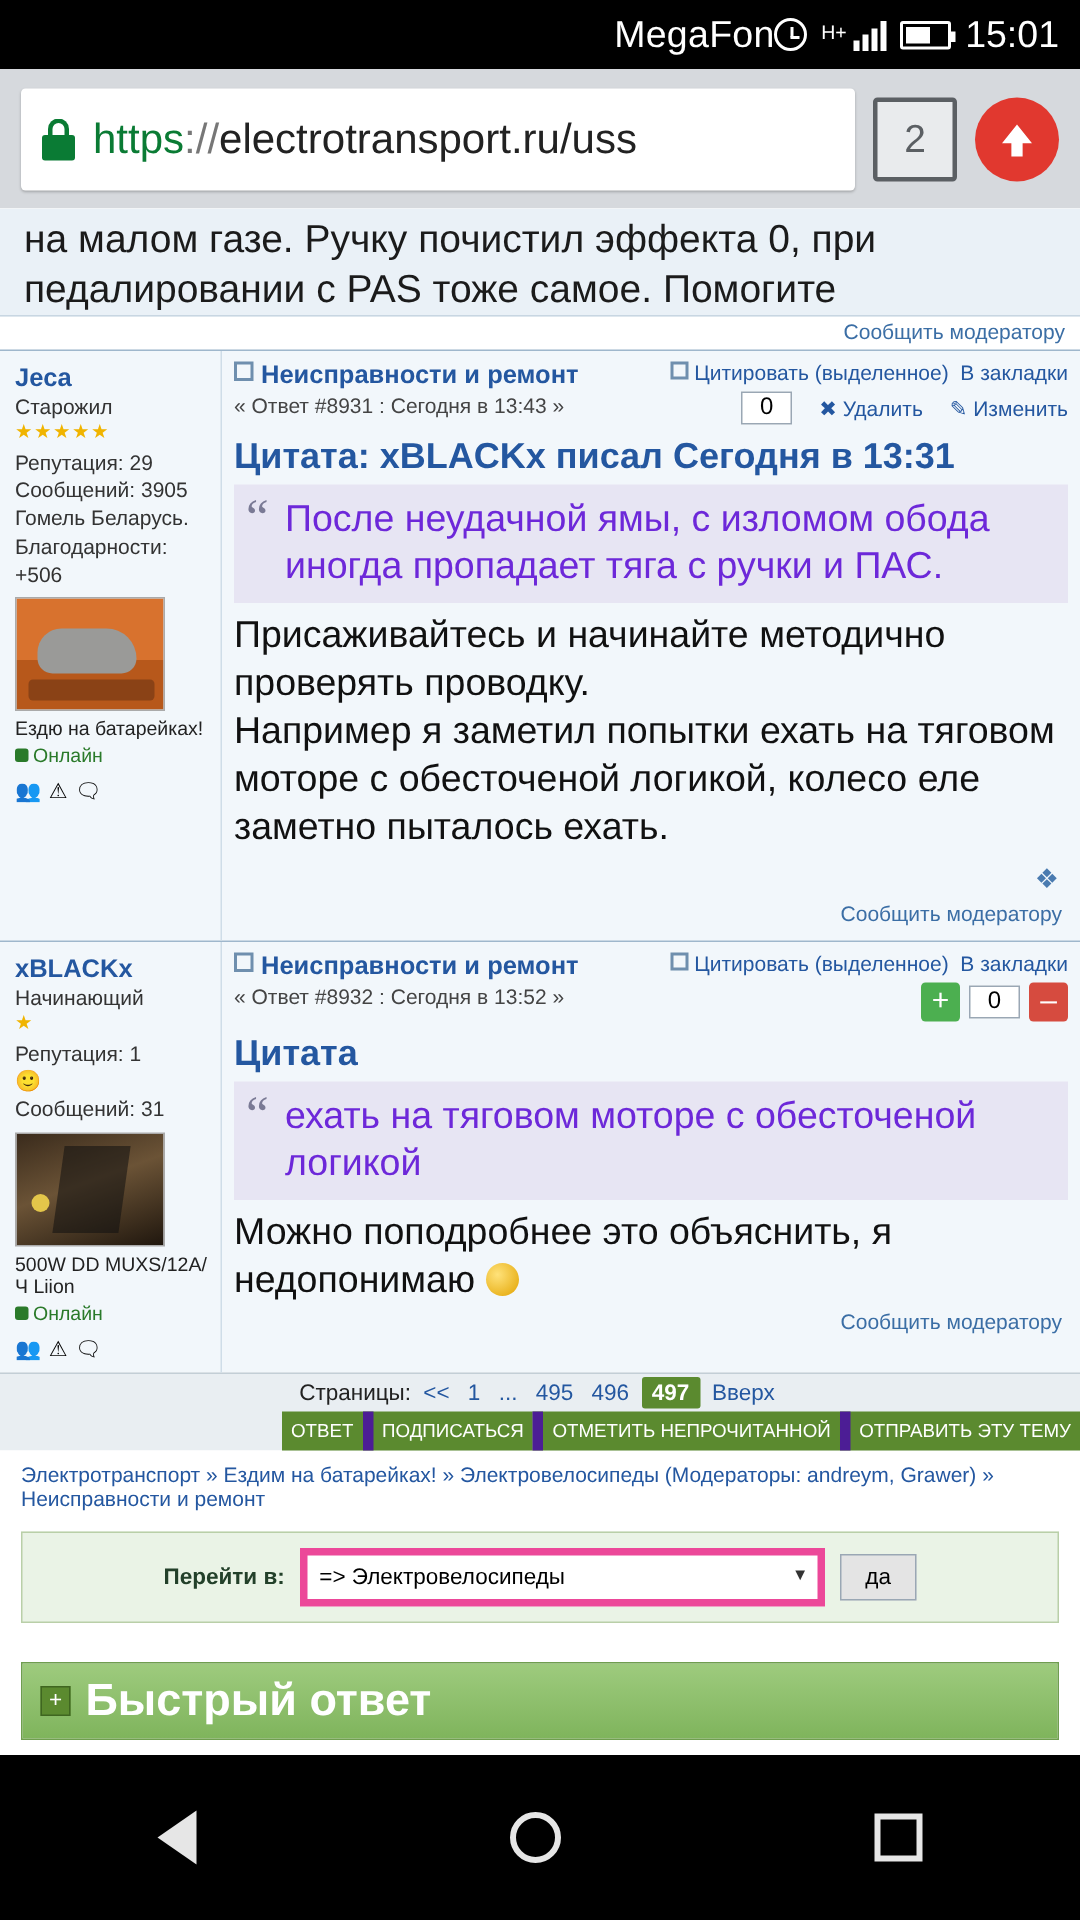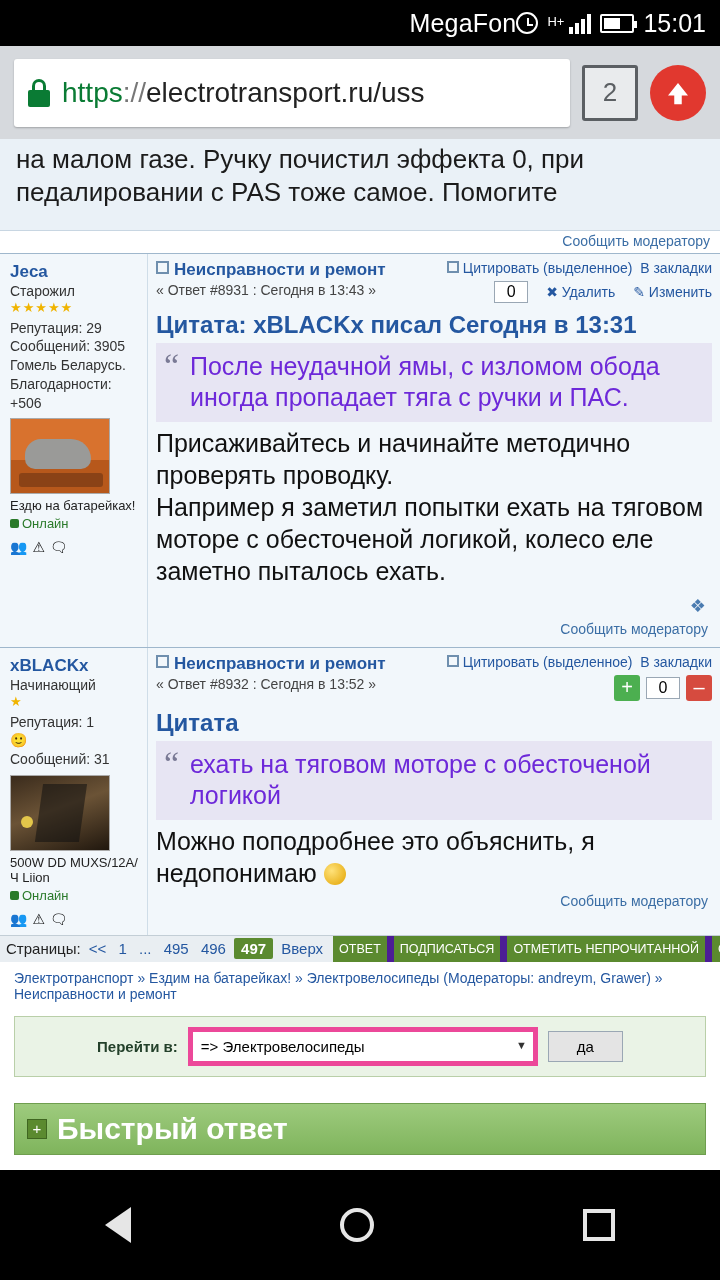--- a/index.html
+++ b/index.html
@@ -55,21 +55,21 @@
   .uparrow {
     width: 56px; height: 56px; border-radius: 50%; background: #e1382f;
     display: flex; align-items: center; justify-content: center; flex: none;
   }
   .uparrow svg { width: 30px; height: 30px; }
 
   
   .page { height: 1031px; background: #fff; overflow: hidden; position: relative; }
 
   .topfrag {
-    background: #eaf1f7; padding: 4px 16px 20px 16px;
+    background: #eaf1f7; padding: 4px 16px 0 16px;
     font-size: 26px; color: #1b1b1b; line-height: 1.28;
     border-bottom: 1px solid #c8d6e2;
   }
   .report { text-align: right; font-size: 14px; color: #3b6ea5; padding: 2px 10px 4px 0; }
 
   .post { display: flex; border-top: 1px solid #9fb7cc; background: #f2f7fb; }
   .poster { width: 148px; padding: 8px 8px 8px 10px; border-right: 1px solid #cfdde8; }
   .poster .nick { color: #2457a0; font-size: 17px; font-weight: bold; }
   .poster .rank { font-size: 14px; color: #333; margin-top: 1px;}
   .stars { color: #f0b400; font-size: 13px; letter-spacing: 1px; margin: 1px 0 4px; }
@@ -119,21 +119,21 @@
   .msgtext { font-size: 25px; color: #111; line-height: 1.28; margin-top: 5px; }
   .post-foot { display:flex; justify-content: flex-end; align-items: center; flex-direction: column; }
   .foot-icon { align-self: flex-end; margin: 8px 6px 0 0; font-size: 18px; color: #4a7bb0;}
   .report2 { align-self: flex-end; font-size: 14px; color: #3b6ea5; margin: 4px 4px 4px 0; }
 
   .emoji { display: inline-block; width: 22px; height: 22px; border-radius: 50%;
            background: radial-gradient(circle at 35% 35%, #ffe27a, #e2a300);
            vertical-align: -3px; }
 
   
-  .pagestrip { display: flex; align-items: center; background: #e9eef2; border-top:1px solid #c3ced6; font-size: 15px; color: #222; }
+  .pagestrip { display: flex; align-items: center; background: #e9eef2; border-top:1px solid #c3ced6; font-size: 15px; color: #222; flex-direction: column; }
   .pages { padding: 4px 6px; white-space: nowrap; }
   .pages a { color: #2457a0; text-decoration: none; margin: 0 4px; }
   .pages .cur { background: #5b8a2f; color: #fff; padding: 2px 7px; border-radius: 2px; font-weight: bold; }
   .btnbar { display: flex; margin-left: auto; }
   .btnbar span {
     background: #5b8a2f; color: #fff; font-size: 12.5px; padding: 6px 6px;
     border-left: 7px solid #4c1d95; white-space: nowrap;
   }
   .btnbar span:first-child { border-left: none; }
 
@@ -142,21 +142,21 @@
   .jumpbox {
     margin: 6px 14px 0; background: #eaf3e6; border: 1px solid #b9cfa8;
     display: flex; align-items: center; justify-content: center; gap: 10px; padding: 10px 8px;
   }
   .jumpbox .lbl { font-size: 15px; font-weight: bold; color: #23402a; }
   .select {
     width: 350px; background: #fff; border: 5px solid #ec4899; font-size: 15px;
     padding: 6px 22px 6px 8px; position: relative;
   }
   .select:after { content:"\25BC"; position: absolute; right: 6px; top: 7px; font-size: 11px; color:#333; }
-  .gobtn { border: 1px solid #9aa7b4; background: #e4e4e4; font-size: 15px; padding: 6px 28px; }
+  .gobtn { border: 1px solid #9aa7b4; background: #e4e4e4; font-size: 15px; padding: 6px 16px; }
 
   .quickreply {
     margin: 26px 14px 0; background: linear-gradient(#9ecb7e,#7fb45c);
     border: 1px solid #6f9e4f; display: flex; align-items: center; gap: 10px; padding: 8px 12px;
   }
   .qr-plus { width: 20px; height: 20px; background: #5b8a2f; color:#fff; font-size: 15px; line-height:18px; text-align:center; border:1px solid #3f6620;}
   .qr-title { font-size: 30px; color: #fff; font-weight: bold; }
 
   .footer { text-align: center; margin-top: 16px; }
   .rss { font-size: 31px; }

